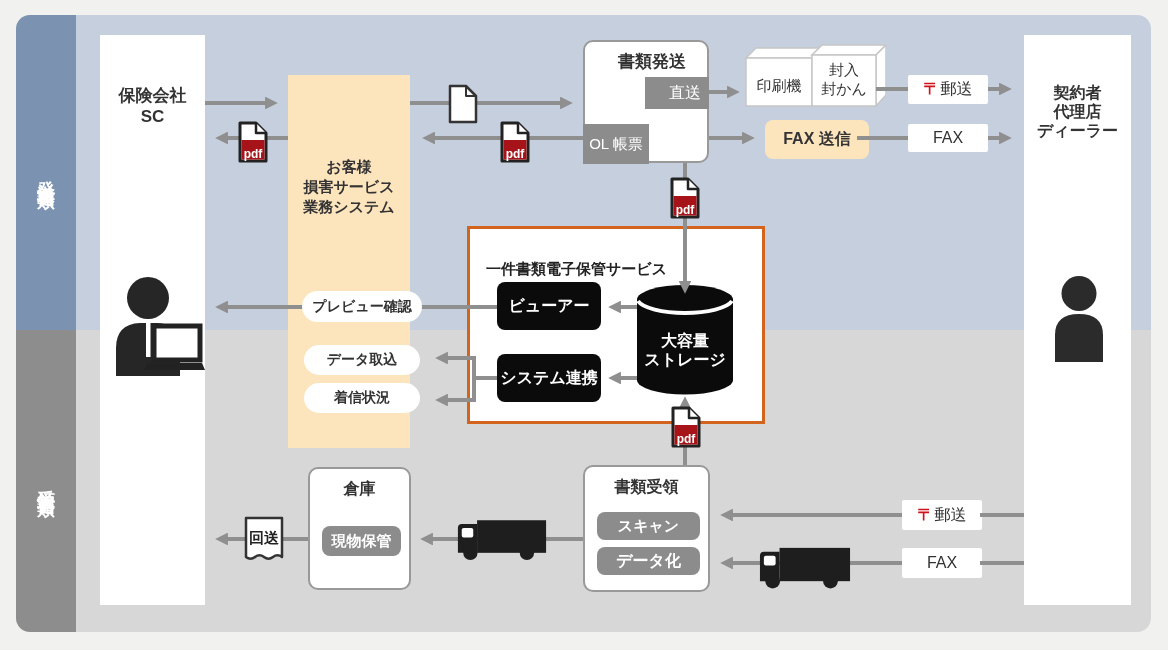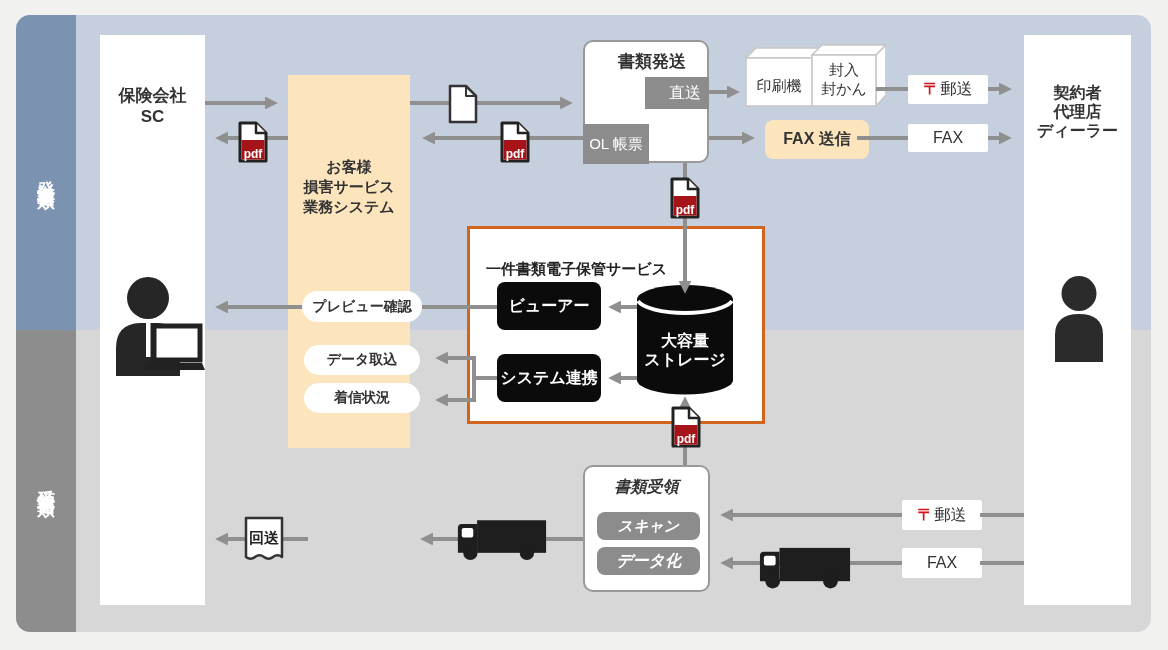--- a/index.html
+++ b/index.html
@@ -64,26 +64,30 @@
 代理店
 ディーラー</div>
   </div>
 
   <div class="abs outline-box z1" style="left:583px;top:40px;width:126px;height:123px;padding-left:12px;">
     <div class="box-title" style="margin-top:8px;font-size:17px;">書類発送</div>
     <div class="chip" style="right:-2px;top:35px;width:64px;height:32px;font-size:16px;justify-content:flex-end;padding-right:8px;box-sizing:border-box;font-family:Liberation Mono, monospace;">直送</div>
     <div class="chip" style="left:-2px;top:82px;width:66px;height:40px;font-size:15px;">OL 帳票</div>
   </div>
 
-  <div class="abs outline-box z1" style="left:583px;top:465px;width:127px;height:127px;font-style:italic;">
+  <div class="abs outline-box z1" style="left:583px;top:465px;width:127px;height:127px;">
     <div class="box-title" style="margin-top:10px;font-size:16px;">書類受領</div>
     <div class="chip chip-r" style="left:12px;top:45px;width:103px;height:28px;font-size:15px;text-align:right;">スキャン</div>
     <div class="chip chip-r" style="left:12px;top:80px;width:103px;height:28px;font-size:16px;">データ化</div>
   </div>
 
+  <div class="abs outline-box z1" style="left:308px;top:467px;width:103px;height:123px;">
+    <div class="box-title" style="margin-top:10px;font-size:16px;">倉庫</div>
+    <div class="chip chip-r" style="left:12px;top:57px;width:79px;height:30px;font-size:15px;">現物保管</div>
+  </div>
 
   <div class="orange-box" style="left:467px;top:226px;width:298px;height:198px;">
     <div class="abs" style="left:16px;top:31px;font-size:15px;font-weight:700;color:#222;">一件書類電子保管サービス</div>
   </div>
   <div class="black-box" style="left:497px;top:282px;width:104px;height:48px;">ビューアー</div>
   <div class="black-box" style="left:497px;top:354px;width:104px;height:48px;">システム連携</div>
 
   <div class="abs z1" style="left:636px;top:284px;">
     <svg width="98" height="112" viewBox="0 0 98 112">
       <ellipse cx="49" cy="96" rx="48" ry="14.5" fill="#0b0b0b"></ellipse>

